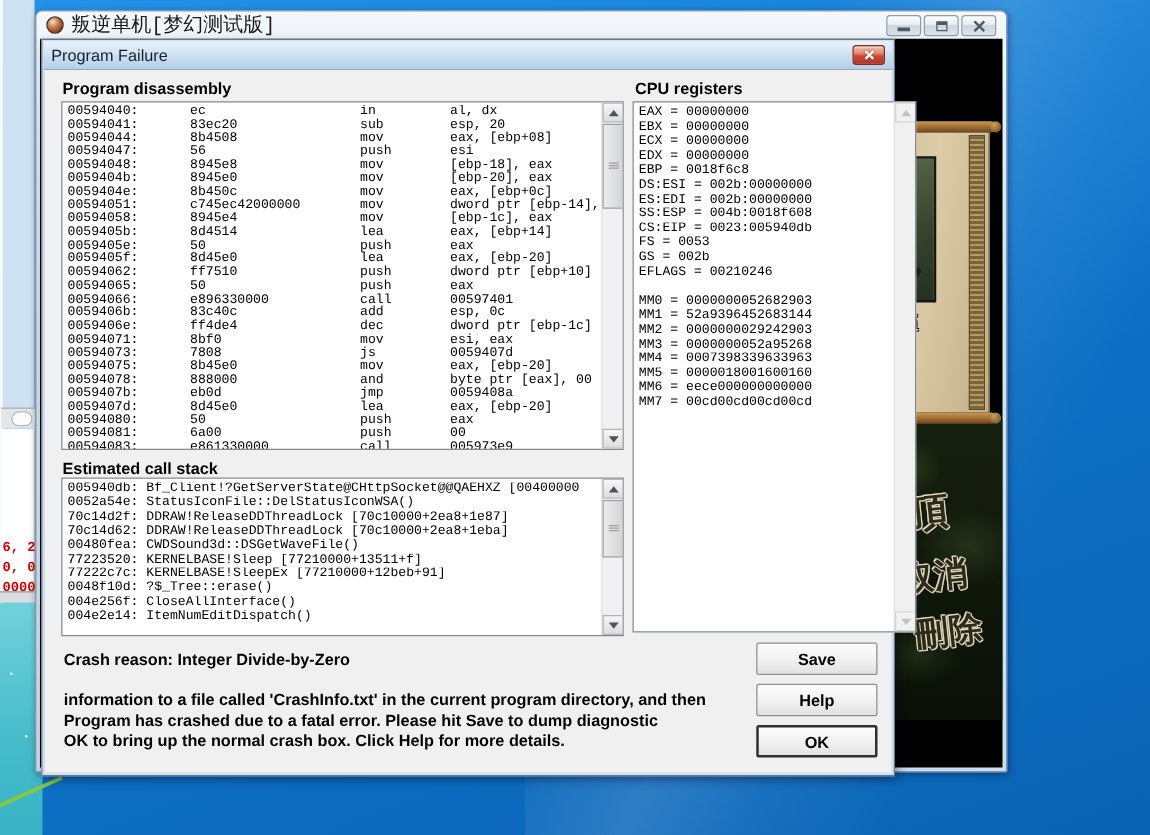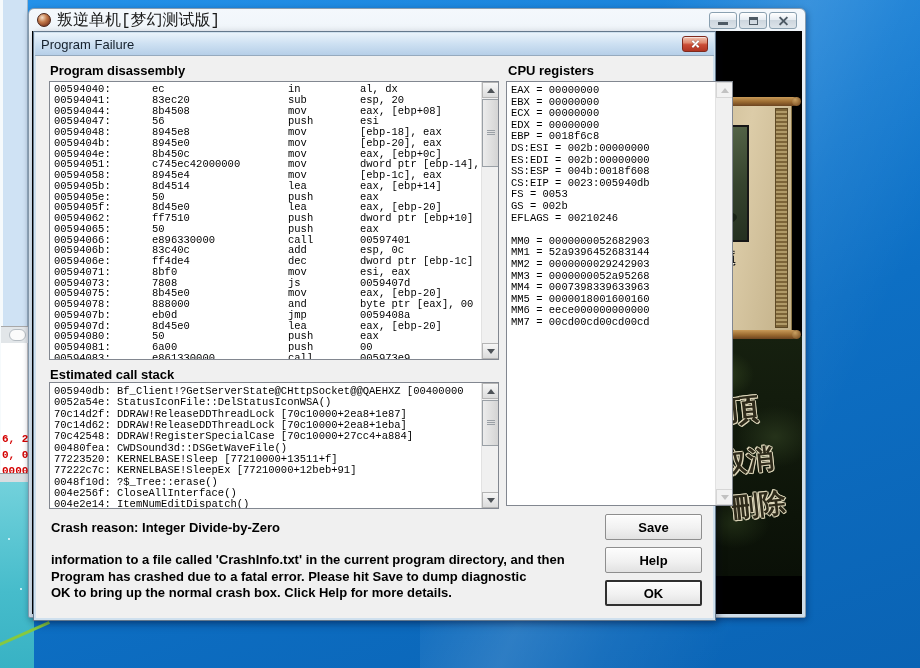--- a/index.html
+++ b/index.html
@@ -451,21 +451,20 @@
   </div>
 
   <div class="section-label" id="label-callstack">Estimated call stack</div>
   <div class="listbox" id="callstack-box">
     <div class="plain-rows mono">
 
     <div class="plain-row">005940db: Bf_Client!?GetServerState@CHttpSocket@@QAEHXZ [00400000</div>
         <div class="plain-row">0052a54e: StatusIconFile::DelStatusIconWSA()</div>
         <div class="plain-row">70c14d2f: DDRAW!ReleaseDDThreadLock [70c10000+2ea8+1e87]</div>
         <div class="plain-row">70c14d62: DDRAW!ReleaseDDThreadLock [70c10000+2ea8+1eba]</div>
-        <div class="plain-row">70c42548: DDRAW!RegisterSpecialCase [70c10000+27cc4+a884]</div>
         <div class="plain-row">00480fea: CWDSound3d::DSGetWaveFile()</div>
         <div class="plain-row">77223520: KERNELBASE!Sleep [77210000+13511+f]</div>
         <div class="plain-row">77222c7c: KERNELBASE!SleepEx [77210000+12beb+91]</div>
         <div class="plain-row">0048f10d: ?$_Tree::erase()</div>
         <div class="plain-row">004e256f: CloseAllInterface()</div>
         <div class="plain-row">004e2e14: ItemNumEditDispatch()</div>
       </div>
     <div class="vscroll">
       <div class="sb-btn sb-up">
           <span class="tri-up"></span>

